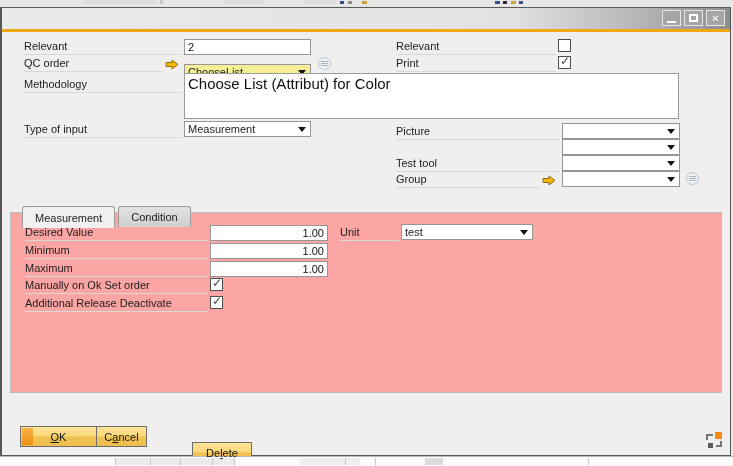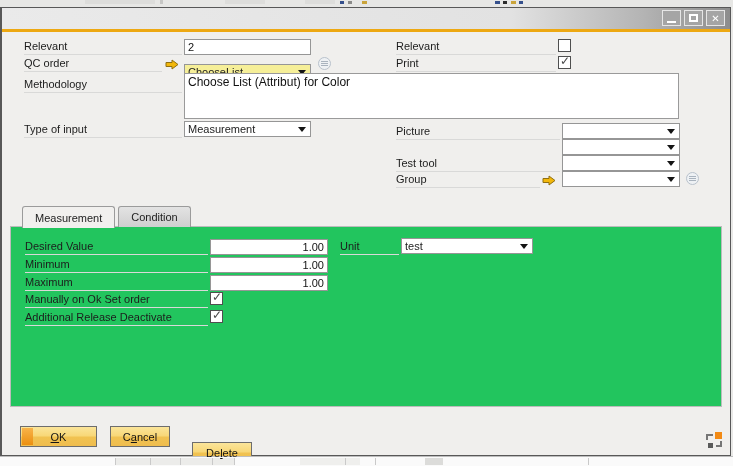--- a/index.html
+++ b/index.html
@@ -27,36 +27,36 @@
 
   .lbl { position:absolute; height:15px; border-bottom:1px solid #d9d9d8; font-size:11px; color:#1c1c1c; }
   .field, .combo { position:absolute; height:16px; background:#fff; border:1px solid #969696; font-size:11px; }
   input.field { padding:0 3px; font-family:inherit; color:#111; }
   .num { text-align:right; }
   .combo { padding:1px 16px 0 3px; white-space:nowrap; overflow:hidden; }
   .combo .arrow { position:absolute; right:4px; top:5px; width:0; height:0;
                   border-left:4px solid transparent; border-right:4px solid transparent; border-top:5px solid #141414; }
   .combo.hl { background:#f6ef98;margin-top:8px; }
   textarea.memo { position:absolute; background:#fff; border:1px solid #9a9a9a; resize:none; overflow:hidden;
-                  font-family:inherit; font-size:12px; padding:1px 3px; color:#111; }
+                  font-family:inherit; font-size:15px; padding:1px 3px; color:#111; }
   .checkbox { position:absolute; width:13px; height:13px; background:#fff; border:1px solid #4f4f4f; }
   .checkbox.checked::after { content:"\2713"; position:absolute; left:1px; top:-3px; font-size:12px; color:#4b4b4b; }
   .link-arrow { position:absolute; width:14px; height:11px; }
   .circle-icon { position:absolute; width:13px; height:13px; border-radius:50%; border:1px solid #b9c2cc; background:#eef1f4; }
   .circle-icon::after { content:""; position:absolute; left:2px; right:2px; top:3px; height:5px;
                         background:repeating-linear-gradient(#a9b3be 0 1px, transparent 1px 2px); }
 
   
   #tabs { position:absolute; left:20px; top:174px; display:flex; align-items:flex-end; z-index:2; }
   .tab { border:1px solid #9b9b9b; border-bottom:none; border-radius:3px 3px 0 0; padding:0 12px;
          height:21px; display:flex; align-items:center; font-size:11px; cursor:default; }
   .tab.active { background:#f1f0ee; height:22px; margin-bottom:-1px; z-index:3; }
   .tab.inactive { background:linear-gradient(#e3e3e3,#cfcfcf); margin-left:3px; color:#222; }
-  #tab-panel { position:absolute; left:8px; top:194px; width:712px; height:181px;
-               border:1px solid #bcbcbc; background:#22c55e; z-index:1; }
+  #tab-panel { position:absolute; left:8px; top:180px; width:712px; height:181px;
+               border:1px solid #bcbcbc; background:#fca5a5; z-index:1; }
 
   
   .btn { position:absolute; height:21px; border:1px solid #6d6d6d; font-size:11px; color:#141414;
          display:flex; align-items:center; justify-content:center; cursor:default;
          background:linear-gradient(#fbe59a 0%, #f8d879 45%, #f1c251 55%, #efbd4e 100%); }
   .btn u { text-decoration:underline; }
   .btn .focus-strip { position:absolute; left:1px; top:1px; bottom:1px; width:11px;
                       background:linear-gradient(#f8b349,#eb8f10); }
   .btn span.cap { position:relative; z-index:1; }
 
@@ -180,21 +180,21 @@
       <div class="checkbox checked" style="left:199px;top:65px;"></div>
 
       <div class="lbl" style="left:14px;top:84px;width:183px;">Additional Release Deactivate</div>
       <div class="checkbox checked" style="left:199px;top:83px;"></div>
     </div>
 
     <div class="btn" style="left:18px;top:394px;width:77px;">
       <span class="focus-strip"></span>
       <span class="cap"><u>O</u>K</span>
     </div>
-    <div class="btn" style="left:108px;top:394px;width:60px;">
+    <div class="btn" style="left:94px;top:394px;width:51px;">
       <span class="cap">C<u>a</u>ncel</span>
     </div>
     <div class="btn" style="left:190px;top:410px;width:60px;">
       <span class="cap">De<u>l</u>ete</span>
     </div>
 
     <div id="expand-icon">
       <span class="tl"></span>
       <span class="or"></span>
       <span class="bl"></span>

